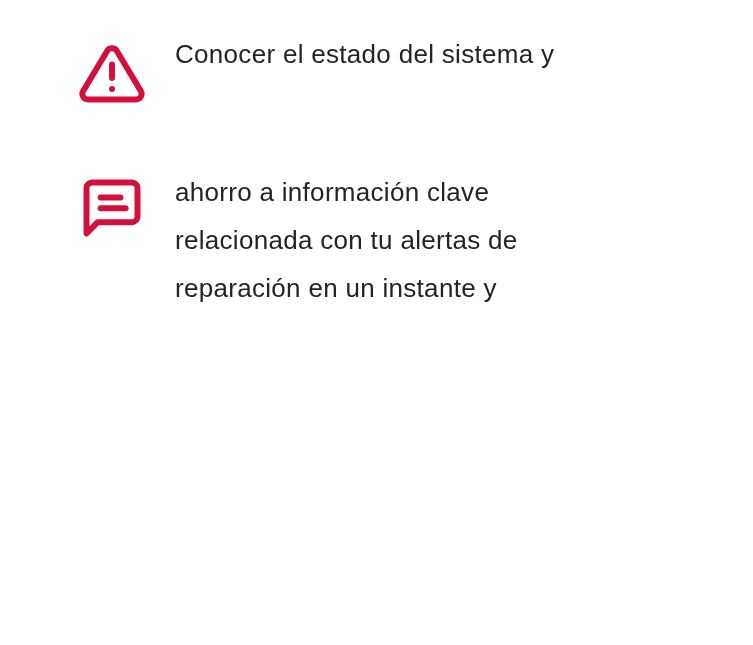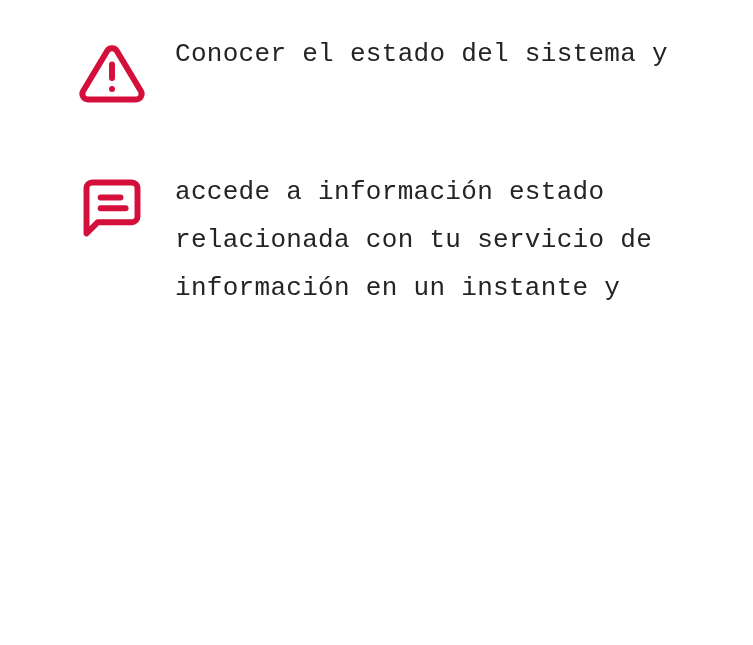--- a/index.html
+++ b/index.html
@@ -42,21 +42,20 @@
     stroke: currentColor;
     fill: none;
     stroke-linecap: round;
     stroke-linejoin: round;
   }
   .feature-text {
     font-size: 26px;
     line-height: 48px;
     letter-spacing: 0.3px;
     max-width: 500px;
-    font-family: Liberation Mono, monospace;
   }
   .feature-text .line {
     white-space: nowrap;
   }
 </style>
 </head>
 <body style="background: rgb(255, 255, 255); color: rgb(36, 36, 36);">
 
 <div class="features">
 
@@ -76,19 +75,19 @@
 
   <div class="feature feature-chat">
     <span class="icon-wrap" style="color: rgb(213, 15, 60);">
       <svg viewBox="0 0 24 24" stroke-width="2.1" aria-hidden="true">
         <path d="M21 15 a2 2 0 0 1 -2 2 H7 l-4 4 V5 a2 2 0 0 1 2 -2 h14 a2 2 0 0 1 2 2 z"></path>
         <line x1="8" y1="8.3" x2="15" y2="8.3"></line>
         <line x1="8" y1="12.1" x2="16.8" y2="12.1"></line>
       </svg>
     </span>
     <div class="feature-text">
-      <div class="line">accede a información estado</div>
-      <div class="line">relacionada con tu servicio de</div>
-      <div class="line">información en un instante y</div>
+      <div class="line">ahorro a información clave</div>
+      <div class="line">relacionada con tu alertas de</div>
+      <div class="line">reparación en un instante y</div>
     </div>
   </div>
 
 </div>
 
 </body></html>

